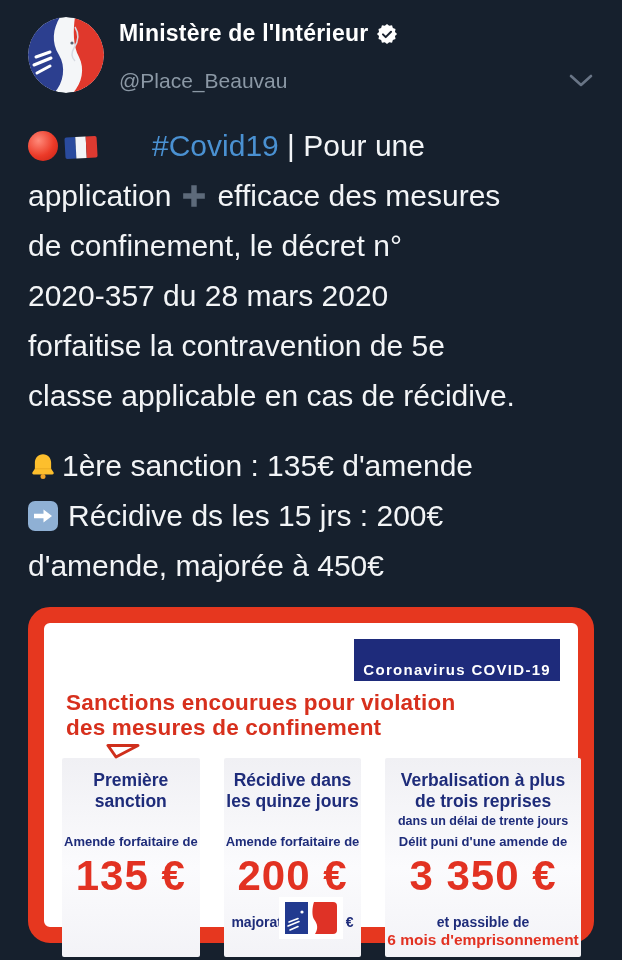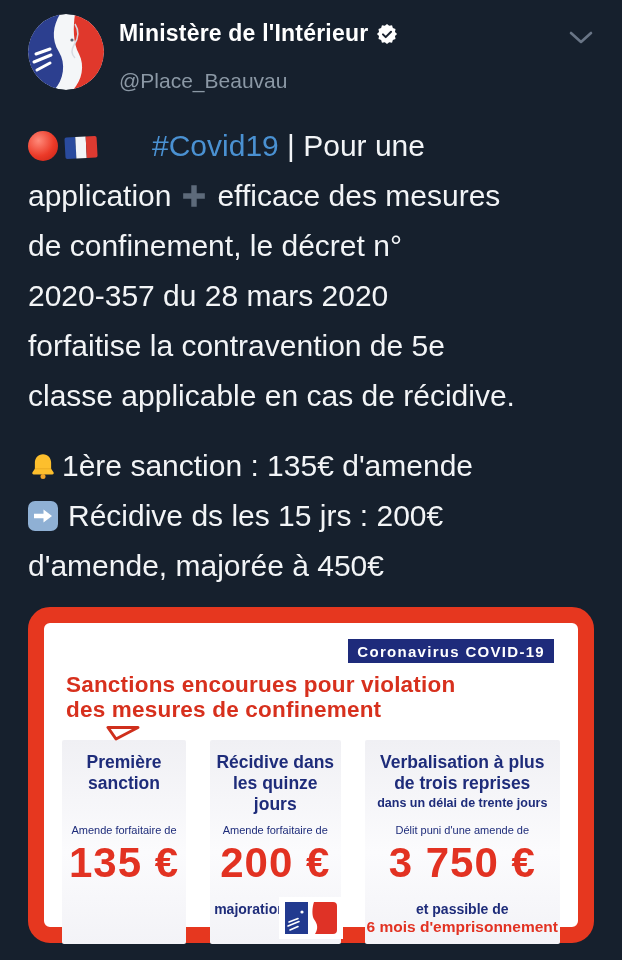--- a/index.html
+++ b/index.html
@@ -6,21 +6,21 @@
   html, body { width: 622px; }
   body {
     width: 622px; height: 960px; overflow: hidden;
     background: #16202d;
     font-family: "Liberation Sans", sans-serif;
     color: #f2f4f6;
   }
   .page { padding: 14px 28px 0 28px; }
 
   
-  .hdr { display: flex; align-items: flex-start; }
+  .hdr { display: flex; align-items: flex-end; }
   .avatar { width: 76px; height: 76px; border-radius: 50%; overflow: hidden; flex: 0 0 auto; }
   .who { margin-left: 15px; padding-top: 6px; }
   .name-row { display: flex; align-items: center; gap: 8px; }
   .name { font-size: 23px; font-weight: 700; color: #ffffff; letter-spacing: .2px; }
   .verified { width: 22px; height: 22px; display: inline-block; }
   .handle { font-size: 21px; color: #8b98a5; margin-top: 22px; }
   .chevron { margin-left: auto; padding-top: 16px; }
 
   
   .tweet-body { margin-top: 28px; }
@@ -43,24 +43,24 @@
   .infographic { position: relative; margin-top: 16px; height: 336px; cursor: pointer; }
   .frame {
     height: 100%;
     border: 16px solid #e6371f;
     border-radius: 22px;
     background: #ffffff;
     padding: 16px 18px 12px 18px;
     display: flex; flex-direction: column;
   }
   .badge {
-    margin-left: auto; margin-right: 6px;
+    margin-left: auto; margin-right: 0;
     background: #1e2b7b; color: #ffffff;
     font-size: 15px; font-weight: 700; letter-spacing: 1.3px;
-    padding: 4px 9px 3px 9px;
+    padding: 22px 9px 3px 9px;
   }
   .ig-title {
     margin: 9px 0 0 4px;
     color: #d7301d; font-size: 22.5px; font-weight: 700;
     line-height: 25px; letter-spacing: .2px;
     white-space: pre-line;
   }
   .rule { position: relative; height: 3px; background: #cf2f1c; margin-top: 5px; }
   .rule-tail { position: absolute; left: 44px; top: -1px; }
 
@@ -73,21 +73,21 @@
     border-radius: 2px;
     padding: 12px 2px 8px 2px;
     text-align: center;
   }
   .col-head-wrap { min-height: 64px; }
   .col-h {
     color: #1e2c7a; font-size: 17.5px; font-weight: 700; line-height: 21px;
     white-space: pre-line;
   }
   .col-sub { color: #1e2c7a; font-size: 12.5px; font-weight: 700; margin-top: 2px; white-space: nowrap; }
-  .col-label { color: #1e2c7a; font-size: 11px; font-weight: 400; white-space: nowrap; margin-top: 8px; }
+  .col-label { color: #1e2c7a; font-size: 13px; font-weight: 700; white-space: nowrap; }
   .amount { color: #e23222; font-size: 42px; font-weight: 700; letter-spacing: 1px; margin-top: 3px; }
   .col-note { color: #1e2c7a; font-size: 14px; font-weight: 700; margin-top: 14px; white-space: nowrap; }
   .col-note2 { color: #e23222; font-size: 15.5px; font-weight: 700; margin-top: 1px; white-space: nowrap; }
 
   .gov-logo {
     position: absolute; bottom: 4px; left: 50%; transform: translateX(-50%);
     z-index: 2; line-height: 0;
   }
 </style>
 </head>
@@ -206,21 +206,21 @@
           <div class="col-note">majoration à 450 €</div>
         </div>
 
         <div class="col">
           <div class="col-head-wrap">
             <h3 class="col-h">Verbalisation à plus
 de trois reprises</h3>
             <div class="col-sub">dans un délai de trente jours</div>
           </div>
           <div class="col-label">Délit puni d'une amende de</div>
-          <div class="amount">3 750 €</div>
+          <div class="amount">3 350 €</div>
           <div class="col-note">et passible de</div>
           <div class="col-note2">6 mois d'emprisonnement</div>
         </div>
 
       </div>
     </div>
     <div class="gov-logo">
       <svg width="64" height="42" viewBox="0 0 64 42">
         <rect width="64" height="42" fill="#ffffff"></rect>
         <rect x="6" y="5" width="23" height="32" fill="#223a8f"></rect>

